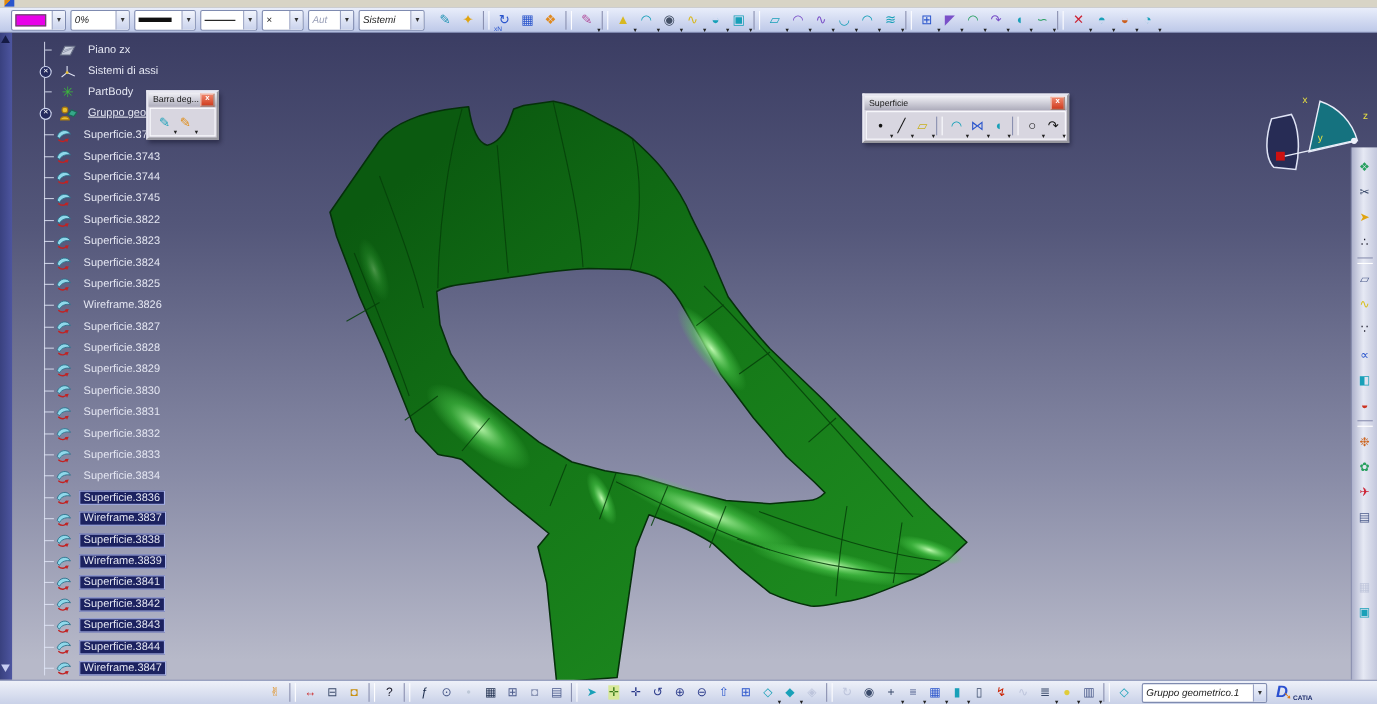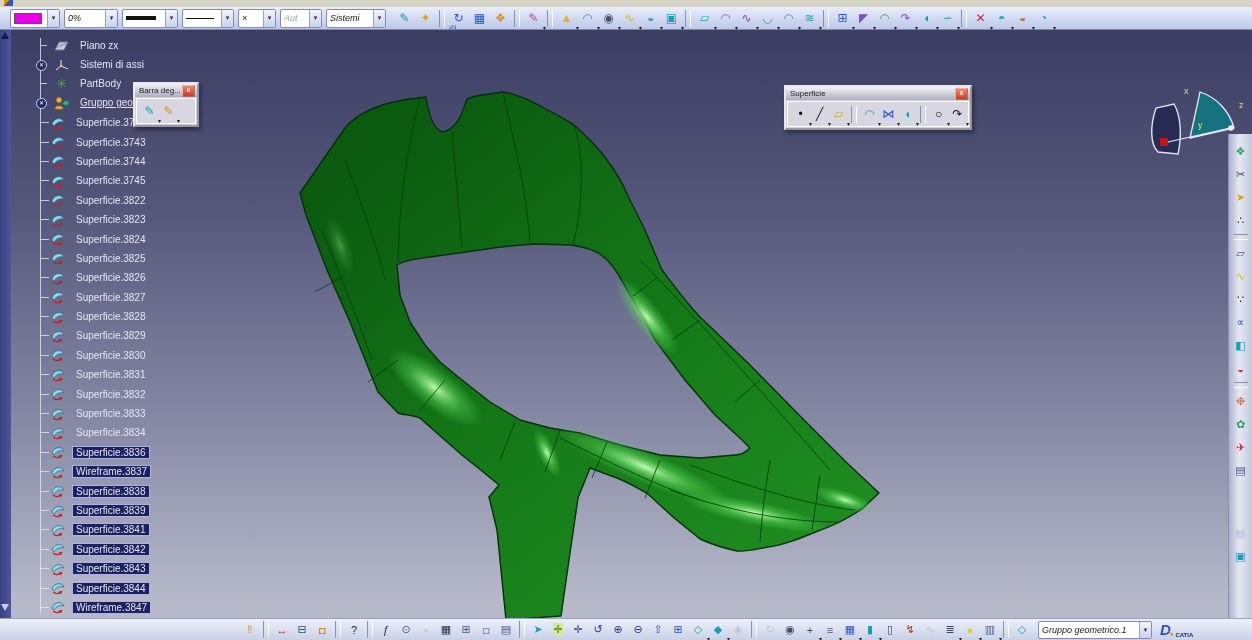--- a/index.html
+++ b/index.html
@@ -423,21 +423,21 @@
             <path d="M12,13.5 L13.5,10 L10,10.5 Z" fill="#c22222"></path>
           </svg>
           <span class="slabel">Superficie.3825</span>
         </div>
         <div class="srow">
           <svg class="sicon" width="19" height="14" viewBox="0 0 19 14">
             <path d="M3,8 C5,1.5 13,1 15,6 C12,5 7,6 5,10 Z" fill="#8fd8ea" stroke="#2a6f8a" stroke-width="0.8"></path>
             <path d="M4,11 C7,13.5 10,13 12,10.5" fill="none" stroke="#c22222" stroke-width="1.3"></path>
             <path d="M12,13.5 L13.5,10 L10,10.5 Z" fill="#c22222"></path>
           </svg>
-          <span class="slabel">Superficie.3826</span>
+          <span class="slabel">Wireframe.3826</span>
         </div>
         <div class="srow">
           <svg class="sicon" width="19" height="14" viewBox="0 0 19 14">
             <path d="M3,8 C5,1.5 13,1 15,6 C12,5 7,6 5,10 Z" fill="#8fd8ea" stroke="#2a6f8a" stroke-width="0.8"></path>
             <path d="M4,11 C7,13.5 10,13 12,10.5" fill="none" stroke="#c22222" stroke-width="1.3"></path>
             <path d="M12,13.5 L13.5,10 L10,10.5 Z" fill="#c22222"></path>
           </svg>
           <span class="slabel">Superficie.3827</span>
         </div>
         <div class="srow">
@@ -519,21 +519,21 @@
             <path d="M12,13.5 L13.5,10 L10,10.5 Z" fill="#c22222"></path>
           </svg>
           <span class="slabel">Superficie.3838</span>
         </div>
         <div class="srow sel">
           <svg class="sicon" width="19" height="14" viewBox="0 0 19 14">
             <path d="M3,8 C5,1.5 13,1 15,6 C12,5 7,6 5,10 Z" fill="#8fd8ea" stroke="#2a6f8a" stroke-width="0.8"></path>
             <path d="M4,11 C7,13.5 10,13 12,10.5" fill="none" stroke="#c22222" stroke-width="1.3"></path>
             <path d="M12,13.5 L13.5,10 L10,10.5 Z" fill="#c22222"></path>
           </svg>
-          <span class="slabel">Superficie.3839</span>
+          <span class="slabel">Wireframe.3839</span>
         </div>
         <div class="srow sel">
           <svg class="sicon" width="19" height="14" viewBox="0 0 19 14">
             <path d="M3,8 C5,1.5 13,1 15,6 C12,5 7,6 5,10 Z" fill="#8fd8ea" stroke="#2a6f8a" stroke-width="0.8"></path>
             <path d="M4,11 C7,13.5 10,13 12,10.5" fill="none" stroke="#c22222" stroke-width="1.3"></path>
             <path d="M12,13.5 L13.5,10 L10,10.5 Z" fill="#c22222"></path>
           </svg>
           <span class="slabel">Superficie.3841</span>
         </div>
         <div class="srow sel">

